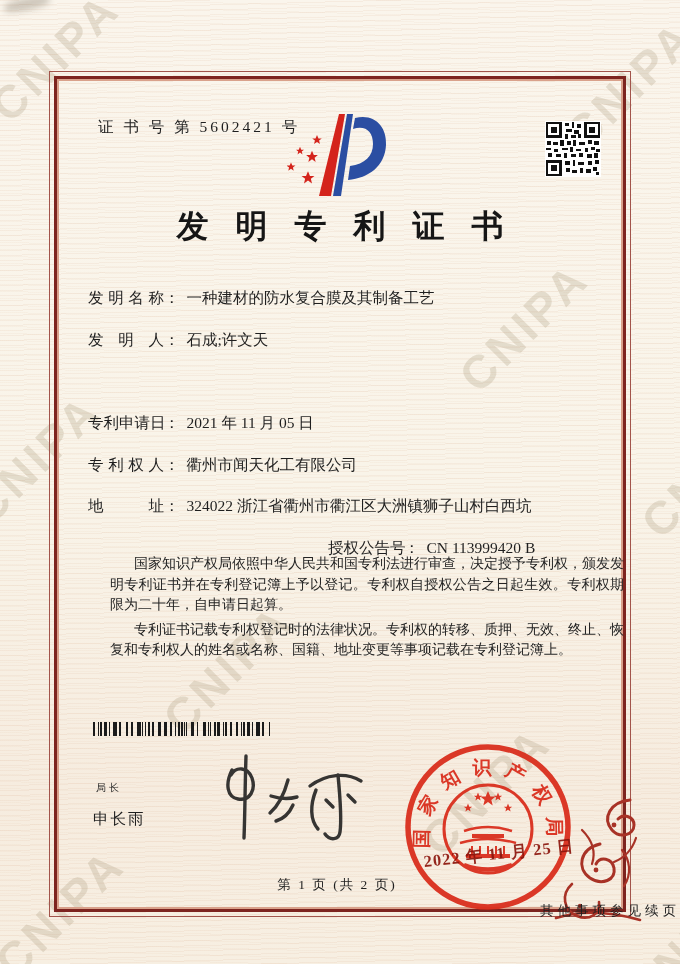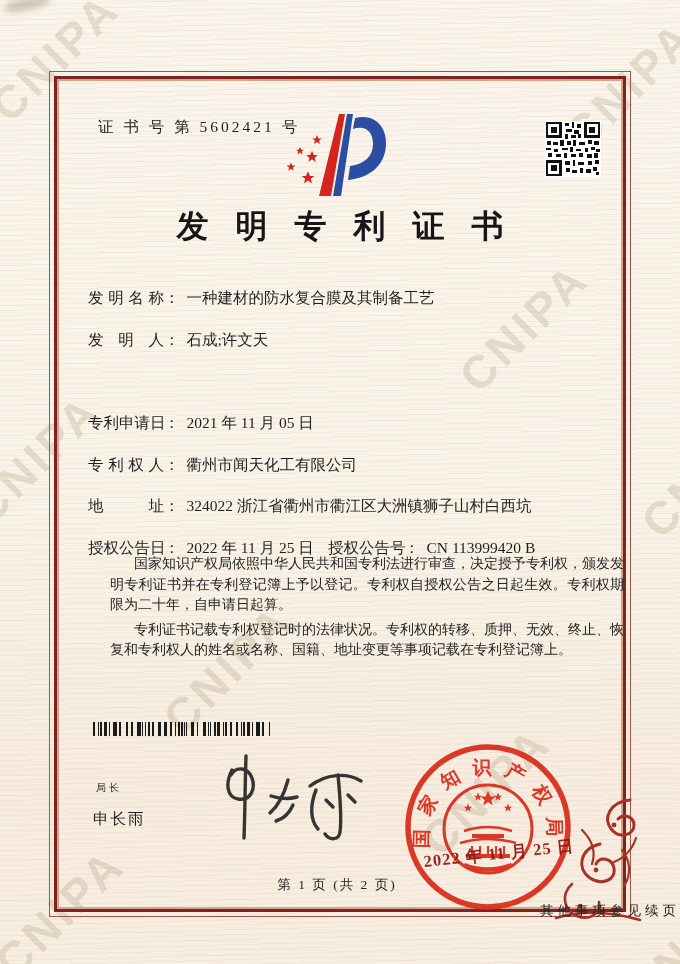--- a/index.html
+++ b/index.html
@@ -173,21 +173,20 @@
   <div class="row" style="top:413px;">
     <span class="flabel">专利申请日</span><span class="colon">：</span><span class="fvalue">2021 年 11 月 05 日</span>
   </div>
   <div class="row" style="top:455px;">
     <span class="flabel">专利权人</span><span class="colon">：</span><span class="fvalue">衢州市闻天化工有限公司</span>
   </div>
   <div class="row" style="top:496px;">
     <span class="flabel">地址</span><span class="colon">：</span><span class="fvalue">324022 浙江省衢州市衢江区大洲镇狮子山村白西坑</span>
   </div>
   <div class="row" style="top:538px;">
-    <span><span class="flabel">授权公告日</span><span class="colon">：</span><span class="fvalue">2022 年 11 月 25 日</span></span>
     <span class="grant2"><span class="flabel">授权公告号</span><span class="colon">：</span><span class="fvalue">CN 113999420 B</span></span>
   </div>
 
   <div class="paras">
     <p>国家知识产权局依照中华人民共和国专利法进行审查，决定授予专利权，颁发发明专利证书并在专利登记簿上予以登记。专利权自授权公告之日起生效。专利权期限为二十年，自申请日起算。</p>
     <p>专利证书记载专利权登记时的法律状况。专利权的转移、质押、无效、终止、恢复和专利权人的姓名或名称、国籍、地址变更等事项记载在专利登记簿上。</p>
   </div>
 
   <div class="barcode"></div>
 

